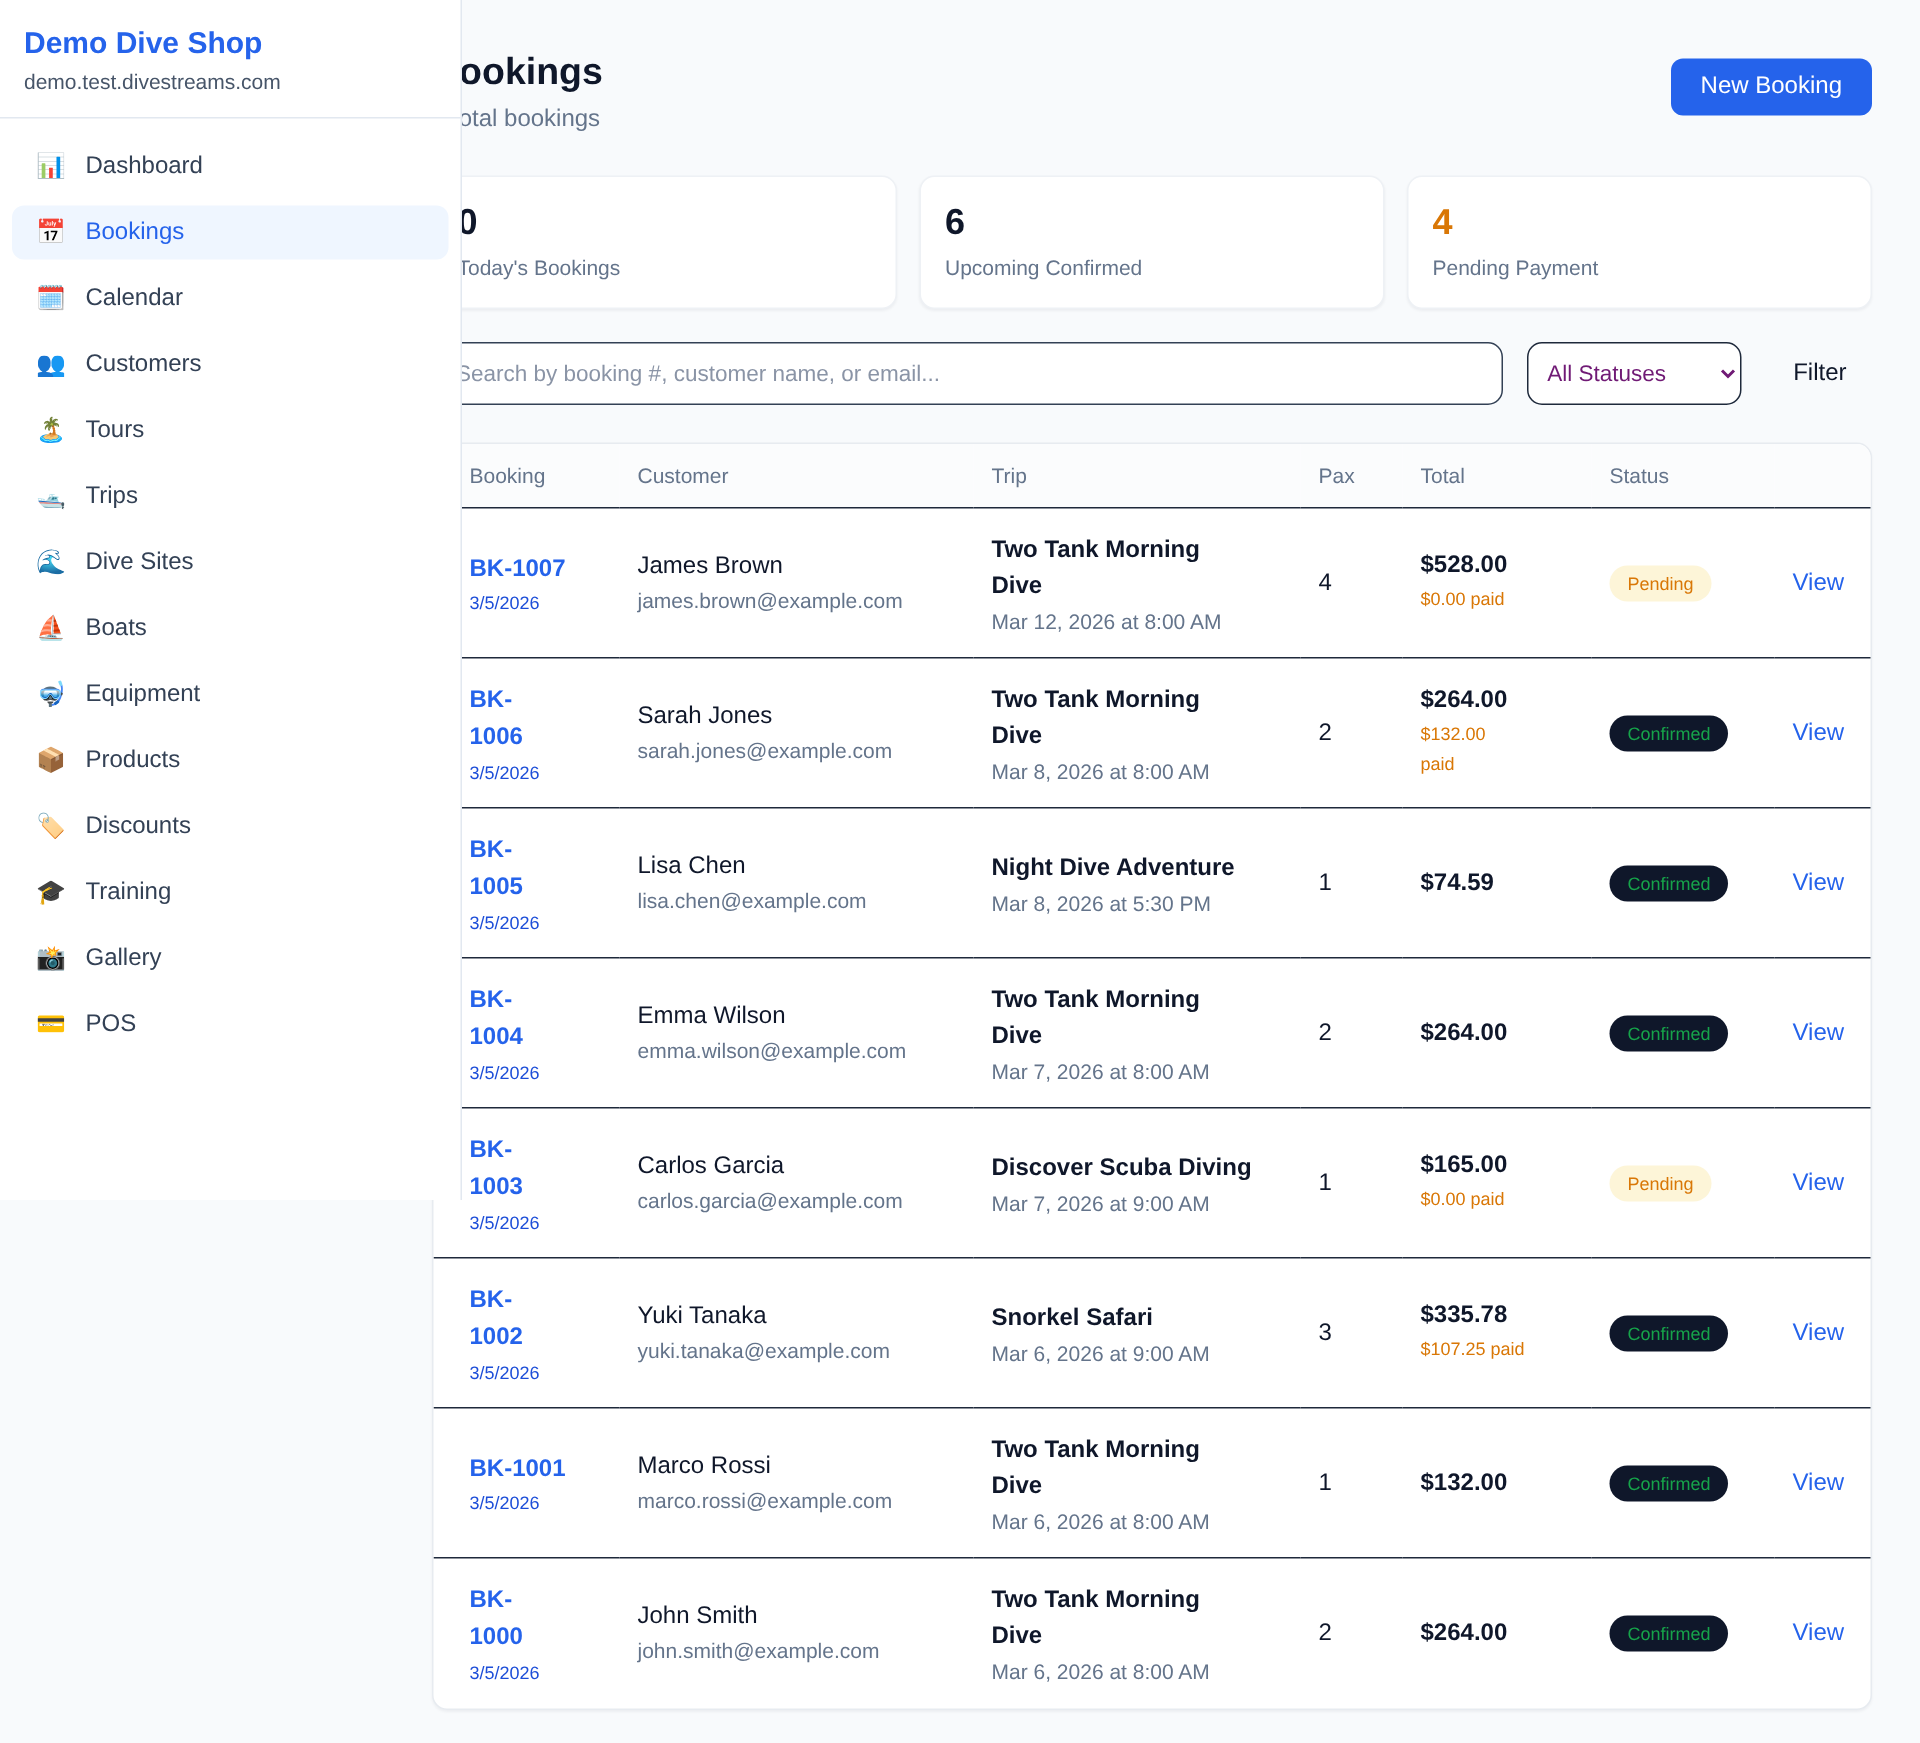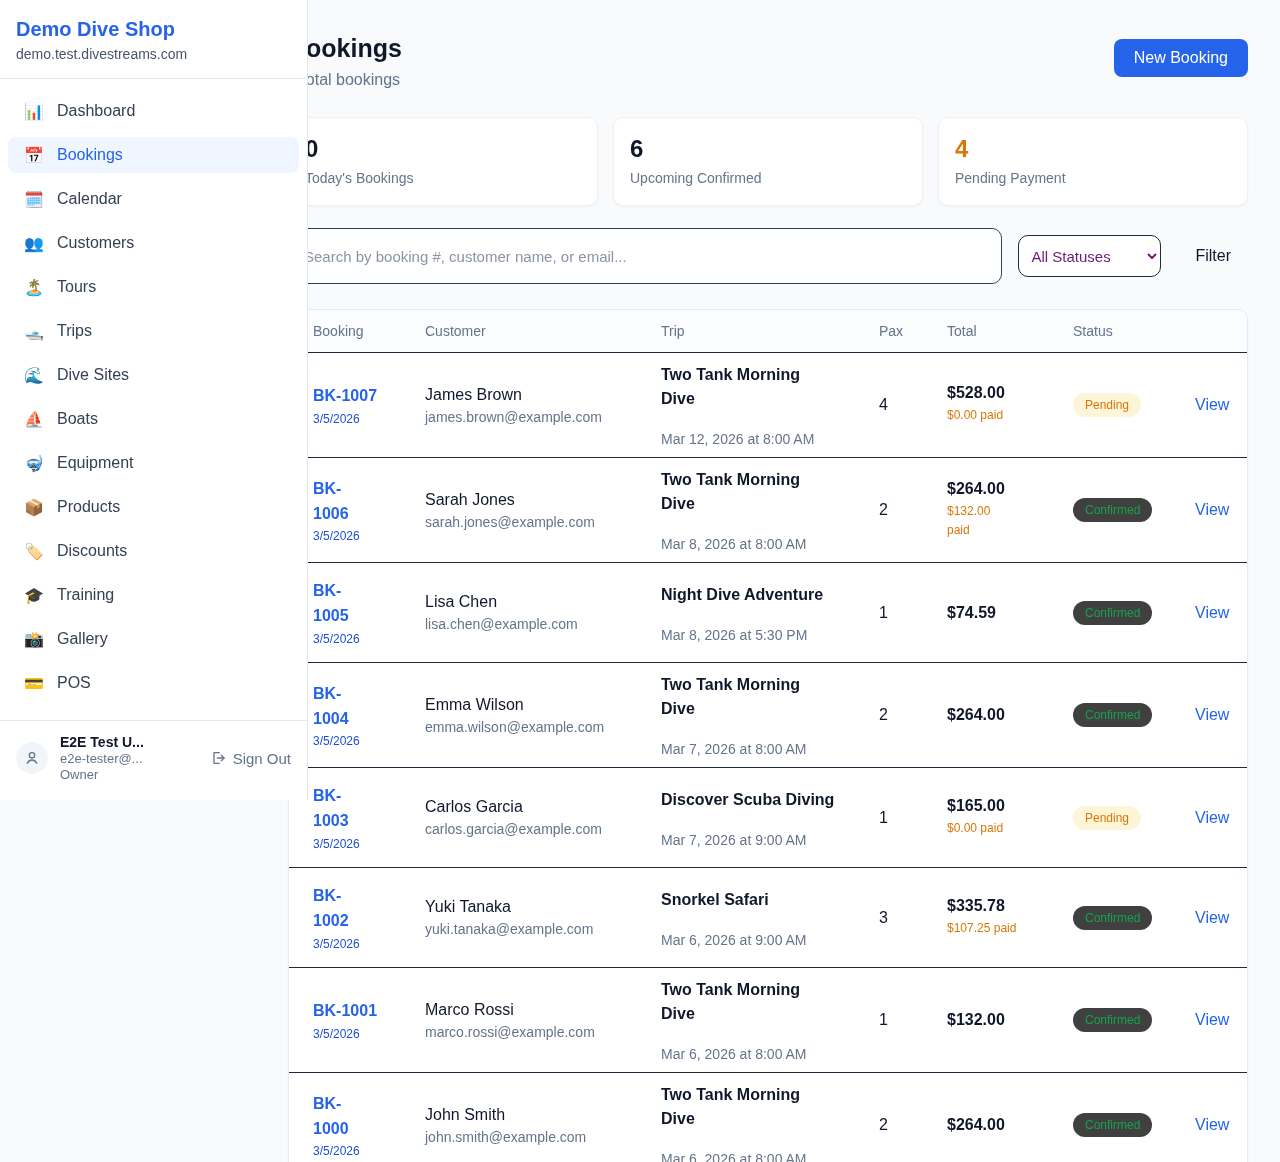--- a/index.html
+++ b/index.html
@@ -35,21 +35,21 @@
                  padding:10px 20px; border-radius:8px; cursor:pointer; margin-top:5px; }
 
   .stats { display:flex; gap:15px; margin-top:28px; }
   .stat-card { flex:1; background:#ffffff; border:1px solid #eef1f5; border-radius:10px;
                padding:17px 16px 19px; box-shadow:0 1px 2px rgba(16,24,40,.05); }
   .stat-value { font-size:24px; font-weight:bold; color:#0f172a; }
   .stat-value.orange { color:#d97706; }
   .stat-label { font-size:14px; color:#64748b; margin-top:7px; }
 
   .controls { display:flex; align-items:center; margin-top:22px; }
-  .search { flex:1; height:56px; border:1px solid #334155; border-radius:10px; background:#fff;
+  .search { flex:1; height:42px; border:1px solid #334155; border-radius:10px; background:#fff;
             padding:0 15px; font-family:inherit; font-size:15px; color:#0f172a; }
   .search::placeholder { color:#8a94a6; }
   .status-select { margin-left:16px; width:143px; height:42px; border:1px solid #1e293b; border-radius:10px;
                    background:#fff; font-family:inherit; font-size:15px; color:#701a75; padding:0 8px; }
   .filter-btn { margin-left:17px; padding:0 17px; background:none; border:none; font-family:inherit;
                 font-size:16px; color:#0f172a; cursor:pointer; }
 
   
   .table-card { margin-top:25px; background:#ffffff; border:1px solid #e7ebf0; border-radius:10px;
                 overflow:hidden; box-shadow:0 1px 2px rgba(16,24,40,.05); }
@@ -60,28 +60,28 @@
   tbody tr { height:100px; }
   td { padding:10px 12px; border-bottom:1px solid #1e293b; vertical-align:middle; }
   tbody tr:last-child td { border-bottom:none; }
 
   .bk-link { color:#2563eb; font-weight:bold; font-size:16px; text-decoration:none;
              white-space:pre-line; line-height:1.55; display:inline-block; }
   .bk-date { color:#1d4ed8; font-size:12px; margin-top:3px; }
   .cust-name { font-size:16px; color:#0f172a; }
   .cust-email { font-size:14px; color:#64748b; margin-top:5px; }
   .trip-name { font-size:16px; font-weight:600; color:#0f172a; max-width:176px; line-height:1.5; }
-  .trip-time { font-size:14px; color:#64748b; margin-top:20px; }
+  .trip-time { font-size:14px; color:#64748b; margin-top:3px; }
   .pax-val { font-size:16px; color:#0f172a; }
   .total-amt { font-size:16px; font-weight:bold; color:#0f172a; }
   .total-paid { font-size:12px; color:#d97706; margin-top:4px; white-space:pre-line; line-height:1.6; }
   .total-paid:empty { display:none; }
   .badge { display:inline-block; font-size:12px; padding:5px 12px; border-radius:999px; }
   .badge.pending { background:#fdf5d8; color:#d97706; }
-  .badge.confirmed { background:#404040; color:#16a34a; }
+  .badge.confirmed { background:#0f172a; color:#16a34a; }
   .view-link { color:#2563eb; font-size:16px; text-decoration:none; }
   svg { display:block; }
 </style>
 </head>
 <body>
 
 <div class="screen">
 
   <aside class="sidebar">
     <div class="brand">
@@ -139,41 +139,20 @@
       </div>
       <div class="nav-item">
         <span class="nav-icon">📸</span>
         <span>Gallery</span>
       </div>
       <div class="nav-item">
         <span class="nav-icon">💳</span>
         <span>POS</span>
       </div>
     </nav>
-    <div class="user">
-      <div class="avatar">
-        <svg width="16" height="16" viewBox="0 0 24 24" fill="none" stroke="#64748b" stroke-width="2" stroke-linecap="round">
-          <circle cx="12" cy="8" r="4"></circle>
-            <path d="M5 20c1.5-3.5 4-5 7-5s5.5 1.5 7 5"></path>
-        </svg>
-      </div>
-      <div class="user-info">
-        <div class="user-name">E2E Test U...</div>
-        <div class="user-email">e2e-tester@...</div>
-        <div class="user-role">Owner</div>
-      </div>
-      <div class="signout">
-        <svg width="16" height="16" viewBox="0 0 24 24" fill="none" stroke="#64748b" stroke-width="2" stroke-linecap="round" stroke-linejoin="round">
-          <path d="M14 4H6v16h8"></path>
-            <path d="M11 12h10"></path>
-            <path d="M17 8l4 4-4 4"></path>
-        </svg>
-        <span>Sign Out</span>
-      </div>
-    </div>
   </aside>
 
   <main class="main">
 
     <div class="page-head">
       <div>
         <div class="page-title">Bookings</div>
         <div class="page-sub">8 total bookings</div>
       </div>
       <button class="btn-primary">New Booking</button>

